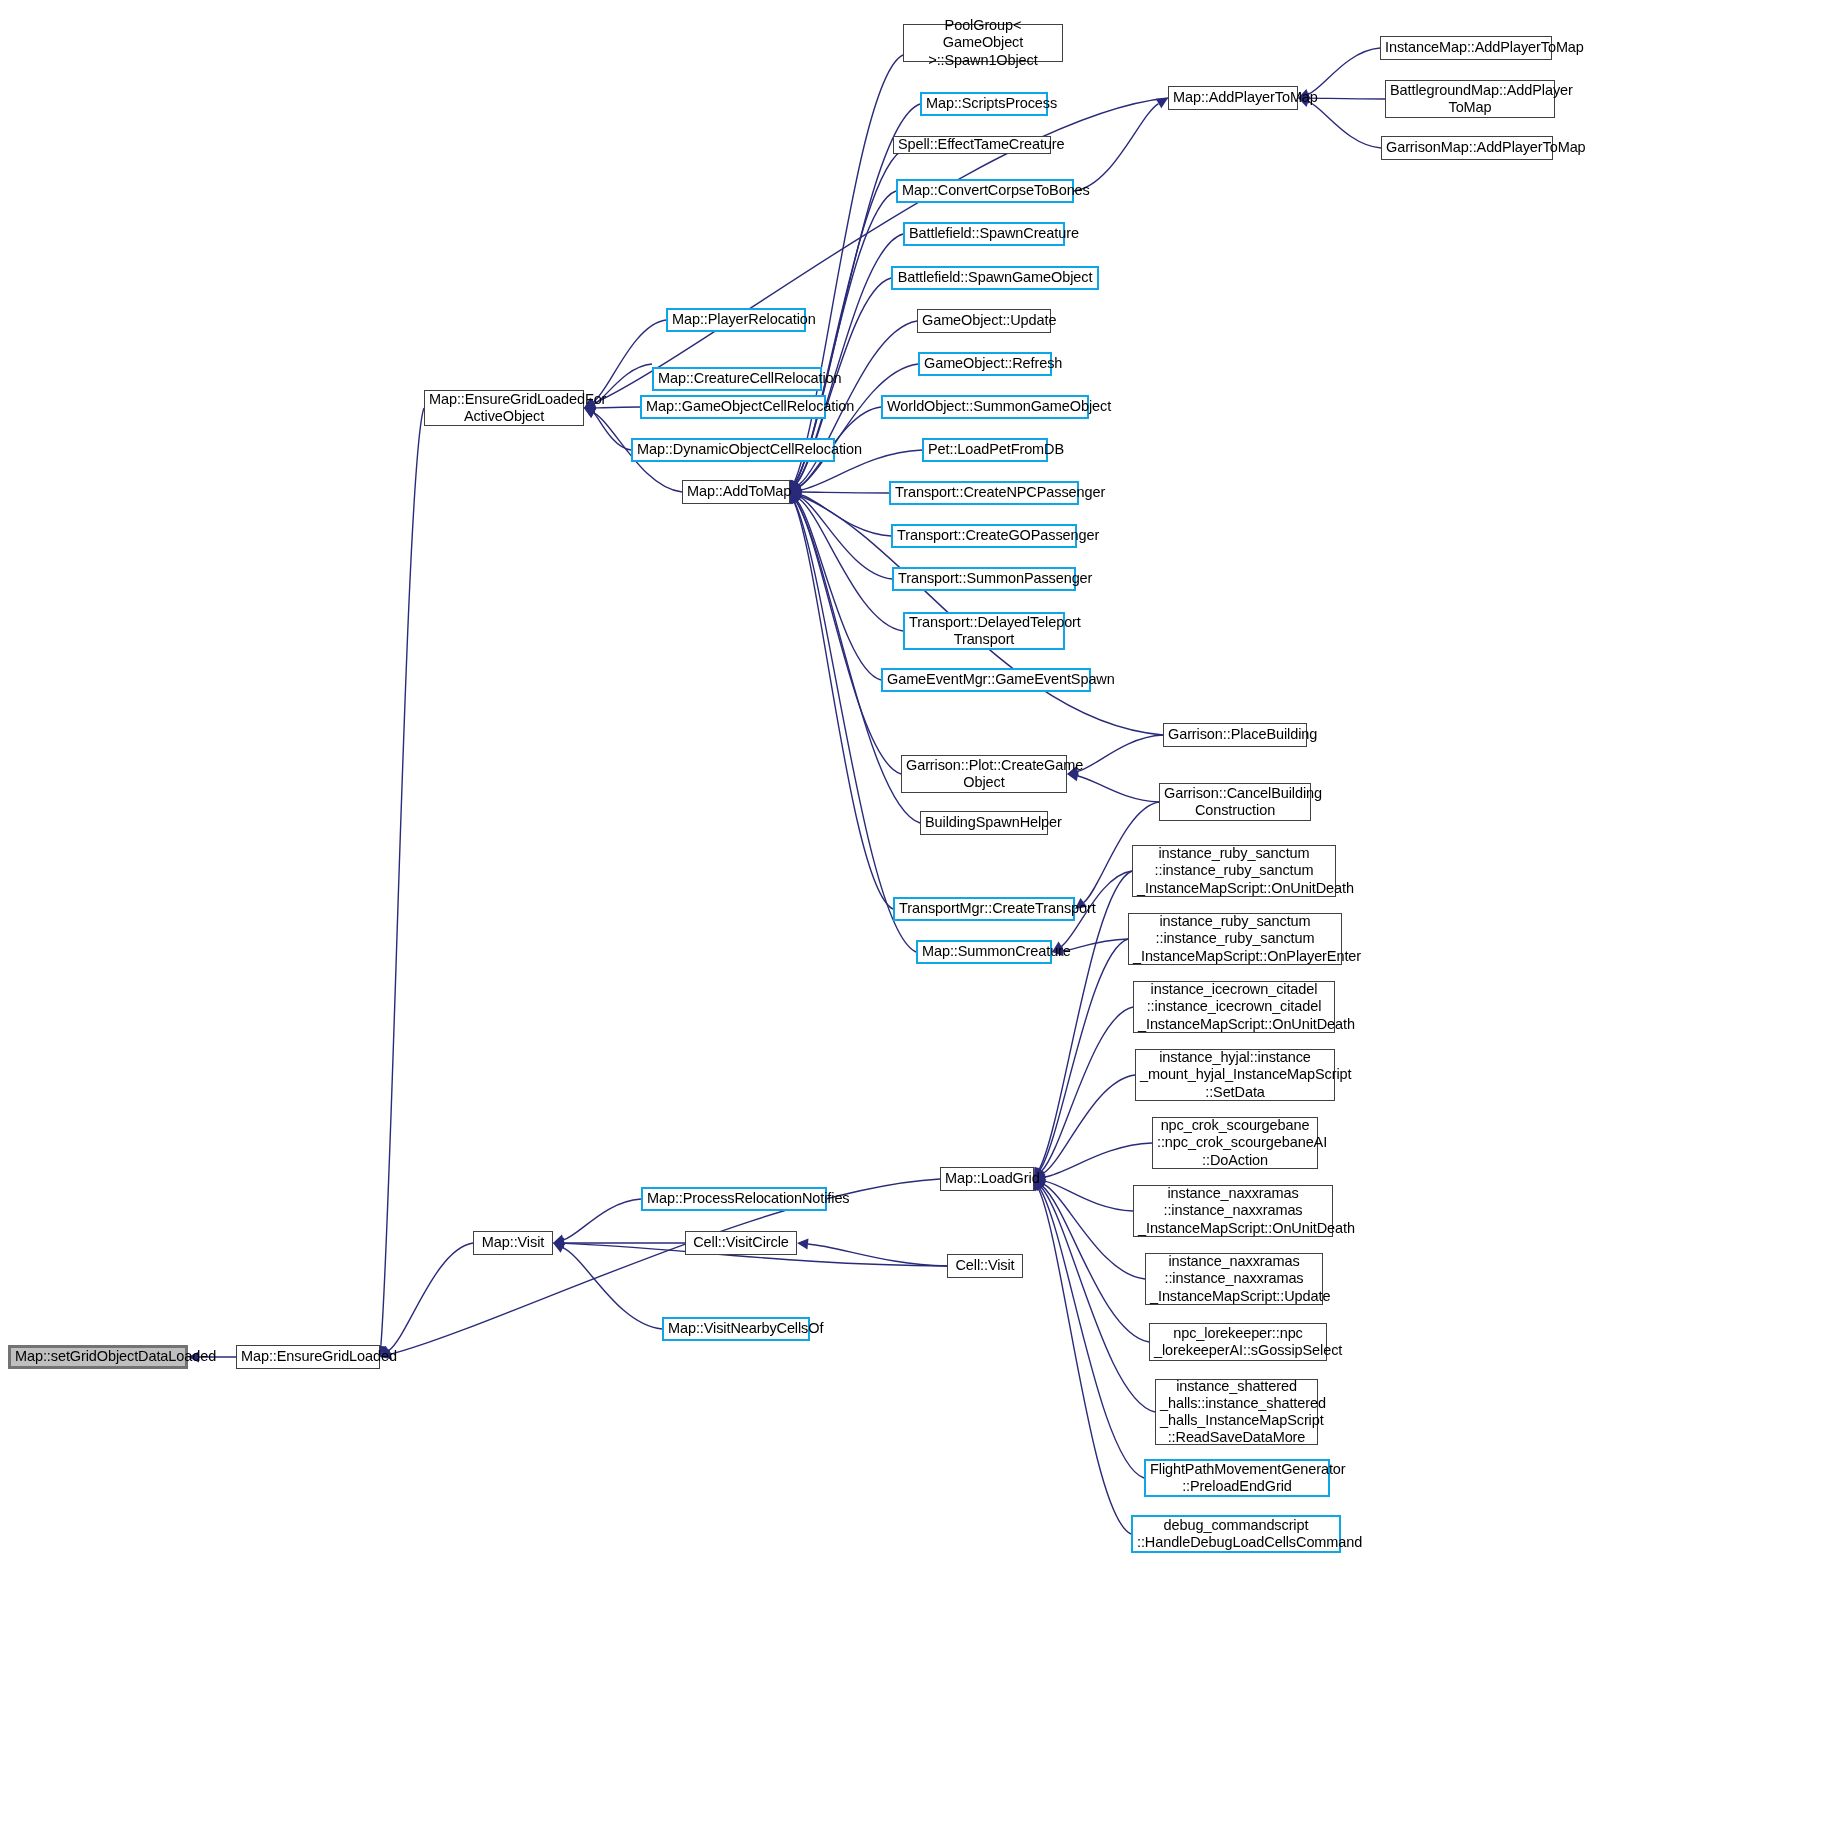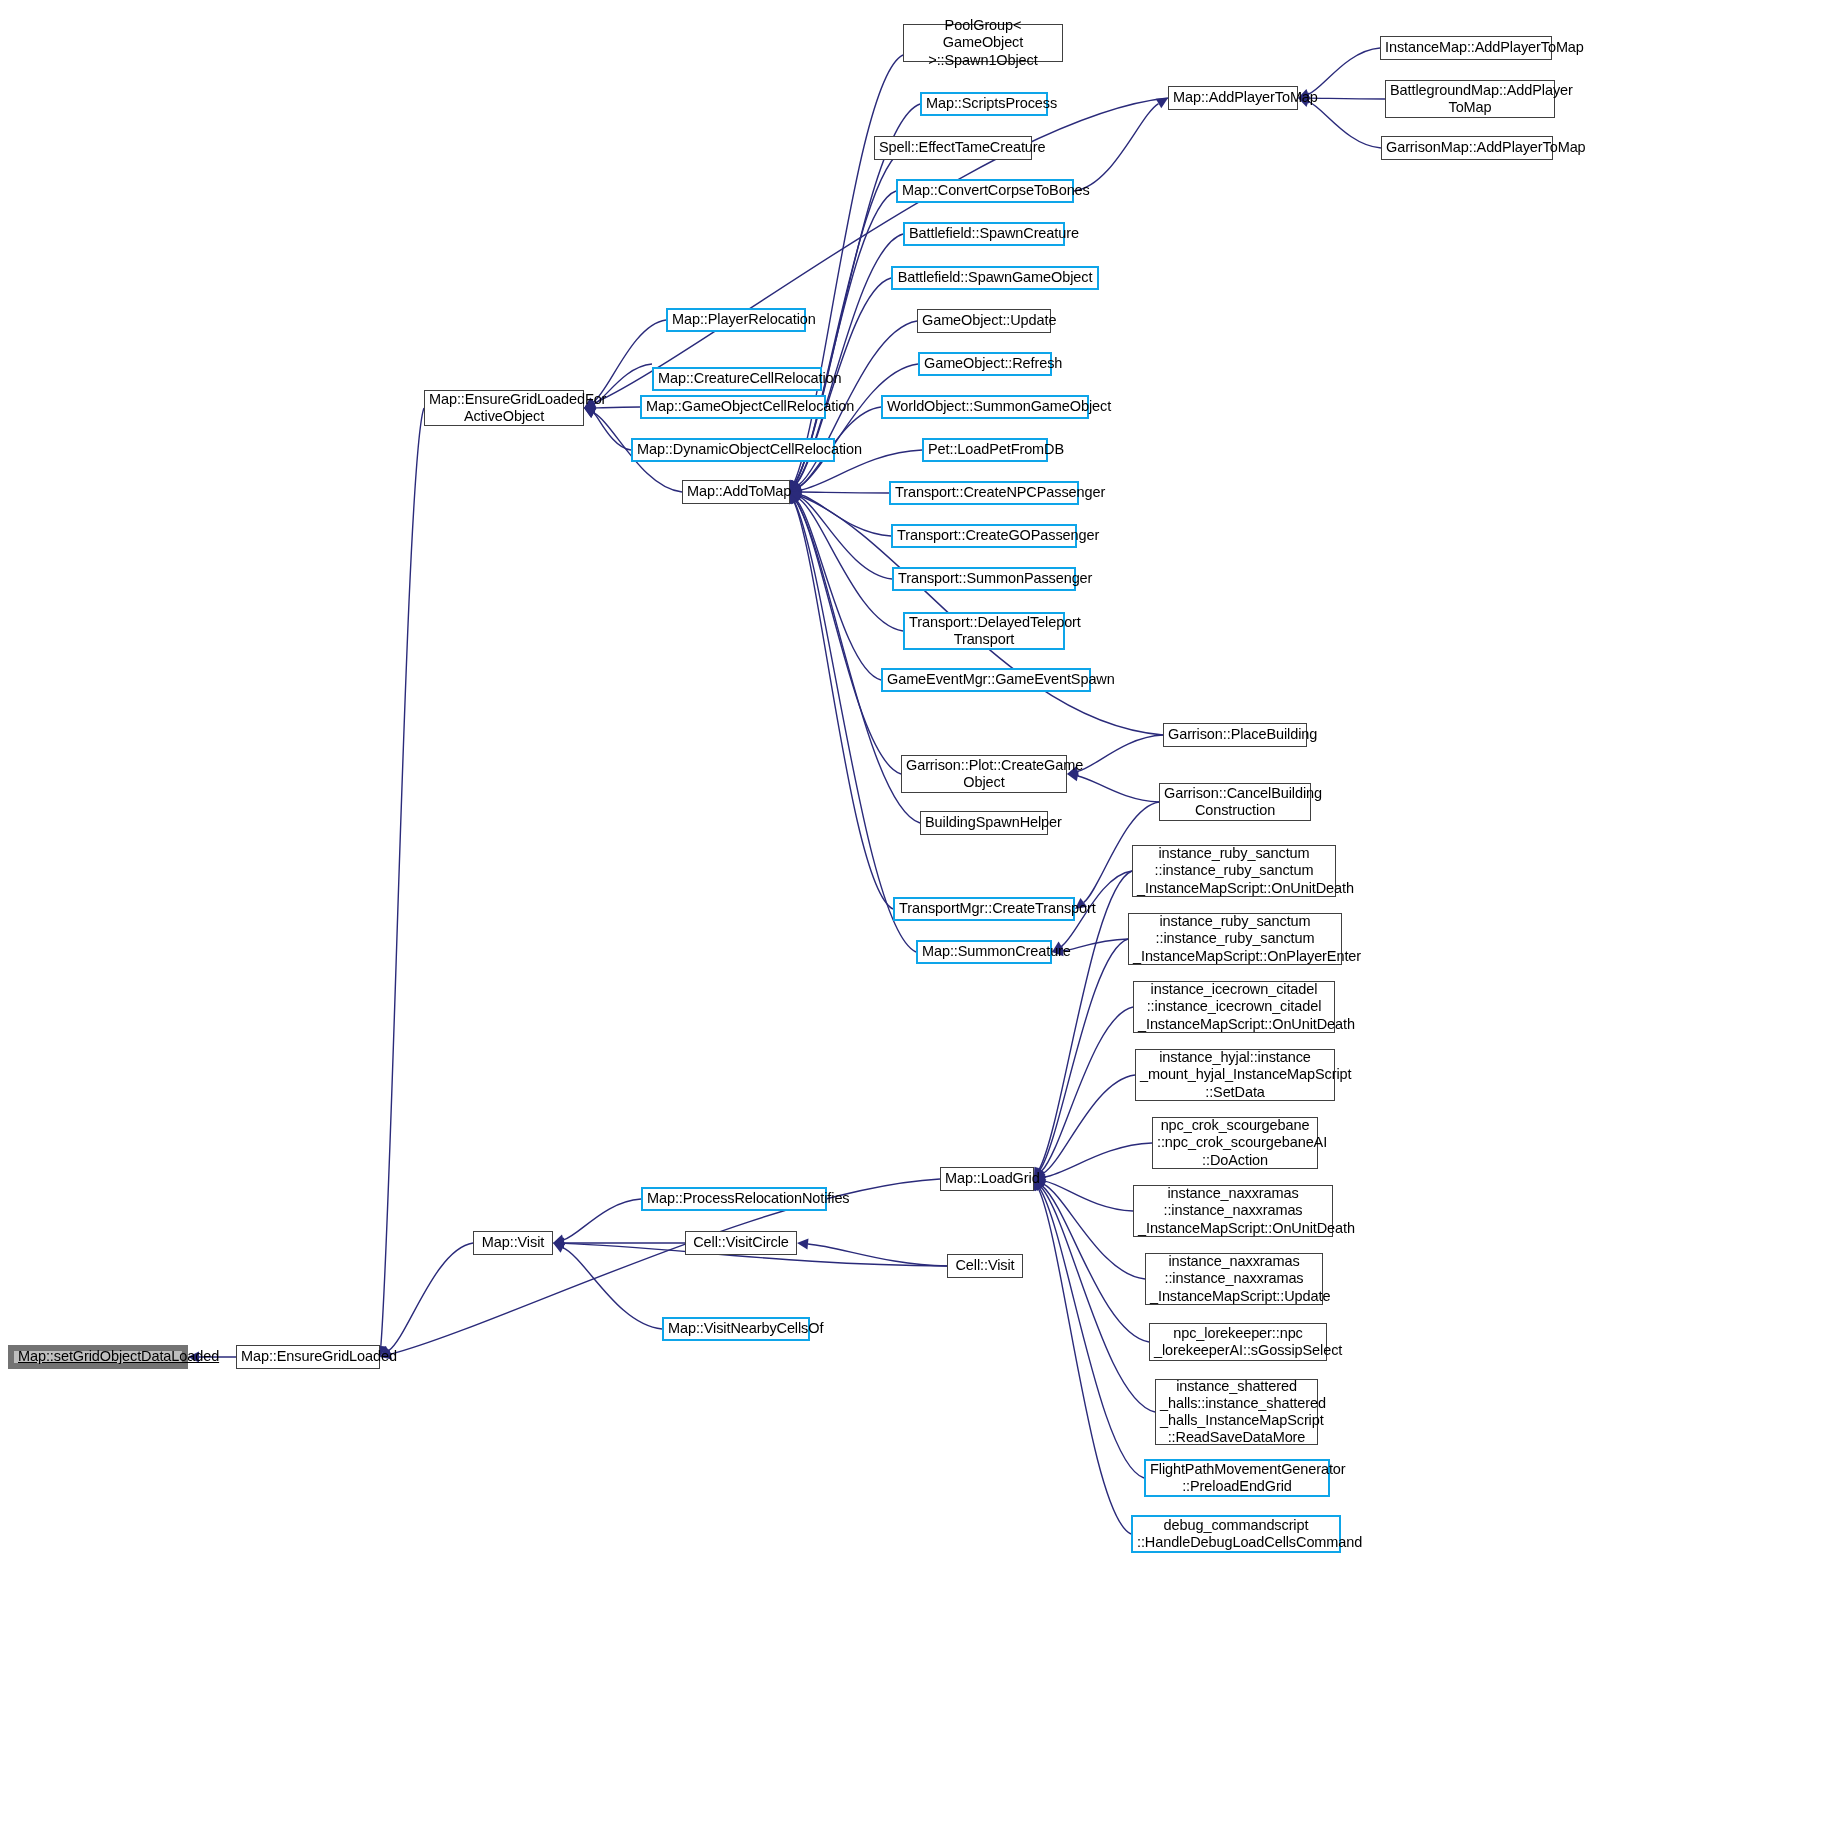--- a/index.html
+++ b/index.html
@@ -18,21 +18,21 @@
     border:1px solid #404040;
     color:#000000;
     font-size:14.5px;
     line-height:1.18;
     letter-spacing:-0.1px;
     white-space:pre-line;
     padding:1px 4px;
     z-index:5;
   }
   .node.red{border:2px solid #0ea5e9;}
-  .node.root{background:#bfbfbf;border:6px solid #737373;text-decoration:underline;}
+  .node.root{background:#bfbfbf;border:3px solid #737373;}
   .node span{display:block;width:100%;}
 </style>
 </head>
 <body>
 
 <div id="canvas">
   <svg class="edges" id="edge-layer" viewBox="0 0 1841 1827" xmlns="http://www.w3.org/2000/svg">
       <path d="M 236 1357 C 216.2 1357, 202.52 1357, 199 1357" fill="none" stroke="#2a2a7a" stroke-width="1.4"></path>
       <polygon points="188,1357 199,1351.5 199,1362.5" fill="#2a2a7a"></polygon>
       <path d="M 424 408 C 405.85 455.45, 393.31 1186.18, 380.8545109890412 1346.0332406350094" fill="none" stroke="#2a2a7a" stroke-width="1.4"></path>
@@ -150,21 +150,21 @@
       <div class="node" style="left: 424px; top: 390px; width: 160px; height: 36px;"><span>Map::EnsureGridLoadedFor
 ActiveObject</span></div>
       <div class="node red" style="left: 666px; top: 308px; width: 140px; height: 24px;"><span>Map::PlayerRelocation</span></div>
       <div class="node red" style="left: 652px; top: 367px; width: 170px; height: 24px;"><span>Map::CreatureCellRelocation</span></div>
       <div class="node red" style="left: 640px; top: 395px; width: 186px; height: 24px;"><span>Map::GameObjectCellRelocation</span></div>
       <div class="node red" style="left: 631px; top: 438px; width: 204px; height: 24px;"><span>Map::DynamicObjectCellRelocation</span></div>
       <div class="node" style="left: 682px; top: 480px; width: 108px; height: 24px;"><span>Map::AddToMap</span></div>
       <div class="node" style="left: 903px; top: 24px; width: 160px; height: 38px;"><span>PoolGroup&lt; GameObject
 &gt;::Spawn1Object</span></div>
       <div class="node red" style="left: 920px; top: 92px; width: 128px; height: 24px;"><span>Map::ScriptsProcess</span></div>
-      <div class="node" style="left: 874px; top: 136px; width: 158px; height: 24px;"><span>Spell::EffectTameCreature</span></div>
+      <div class="node" style="left: 893px; top: 136px; width: 158px; height: 18px;"><span>Spell::EffectTameCreature</span></div>
       <div class="node red" style="left: 896px; top: 179px; width: 178px; height: 24px;"><span>Map::ConvertCorpseToBones</span></div>
       <div class="node red" style="left: 903px; top: 222px; width: 162px; height: 24px;"><span>Battlefield::SpawnCreature</span></div>
       <div class="node red" style="left: 891px; top: 266px; width: 208px; height: 24px;"><span>Battlefield::SpawnGameObject</span></div>
       <div class="node" style="left: 917px; top: 309px; width: 134px; height: 24px;"><span>GameObject::Update</span></div>
       <div class="node red" style="left: 918px; top: 352px; width: 134px; height: 24px;"><span>GameObject::Refresh</span></div>
       <div class="node red" style="left: 881px; top: 395px; width: 208px; height: 24px;"><span>WorldObject::SummonGameObject</span></div>
       <div class="node red" style="left: 922px; top: 438px; width: 126px; height: 24px;"><span>Pet::LoadPetFromDB</span></div>
       <div class="node red" style="left: 889px; top: 481px; width: 190px; height: 24px;"><span>Transport::CreateNPCPassenger</span></div>
       <div class="node red" style="left: 891px; top: 524px; width: 186px; height: 24px;"><span>Transport::CreateGOPassenger</span></div>
       <div class="node red" style="left: 892px; top: 567px; width: 184px; height: 24px;"><span>Transport::SummonPassenger</span></div>

